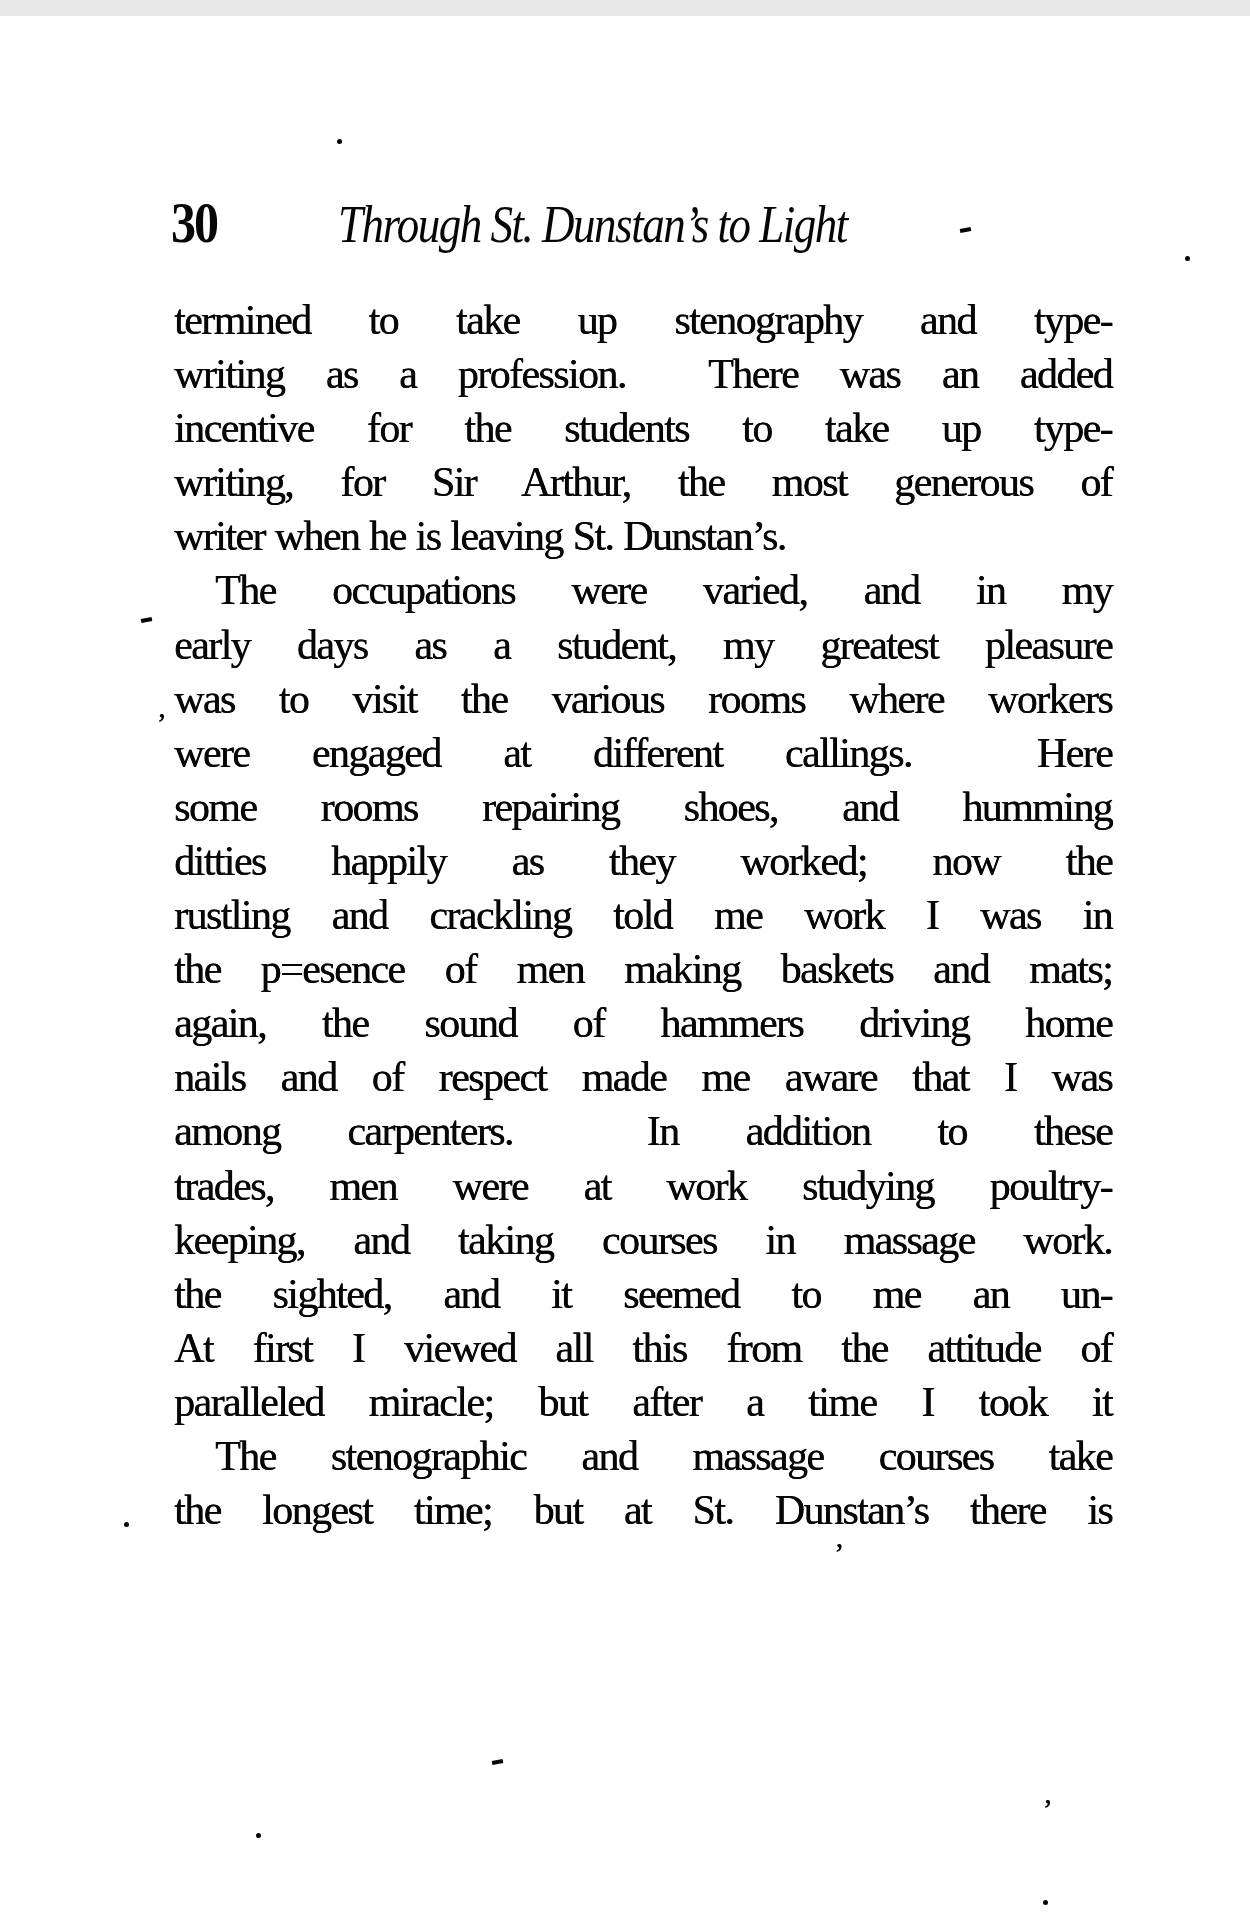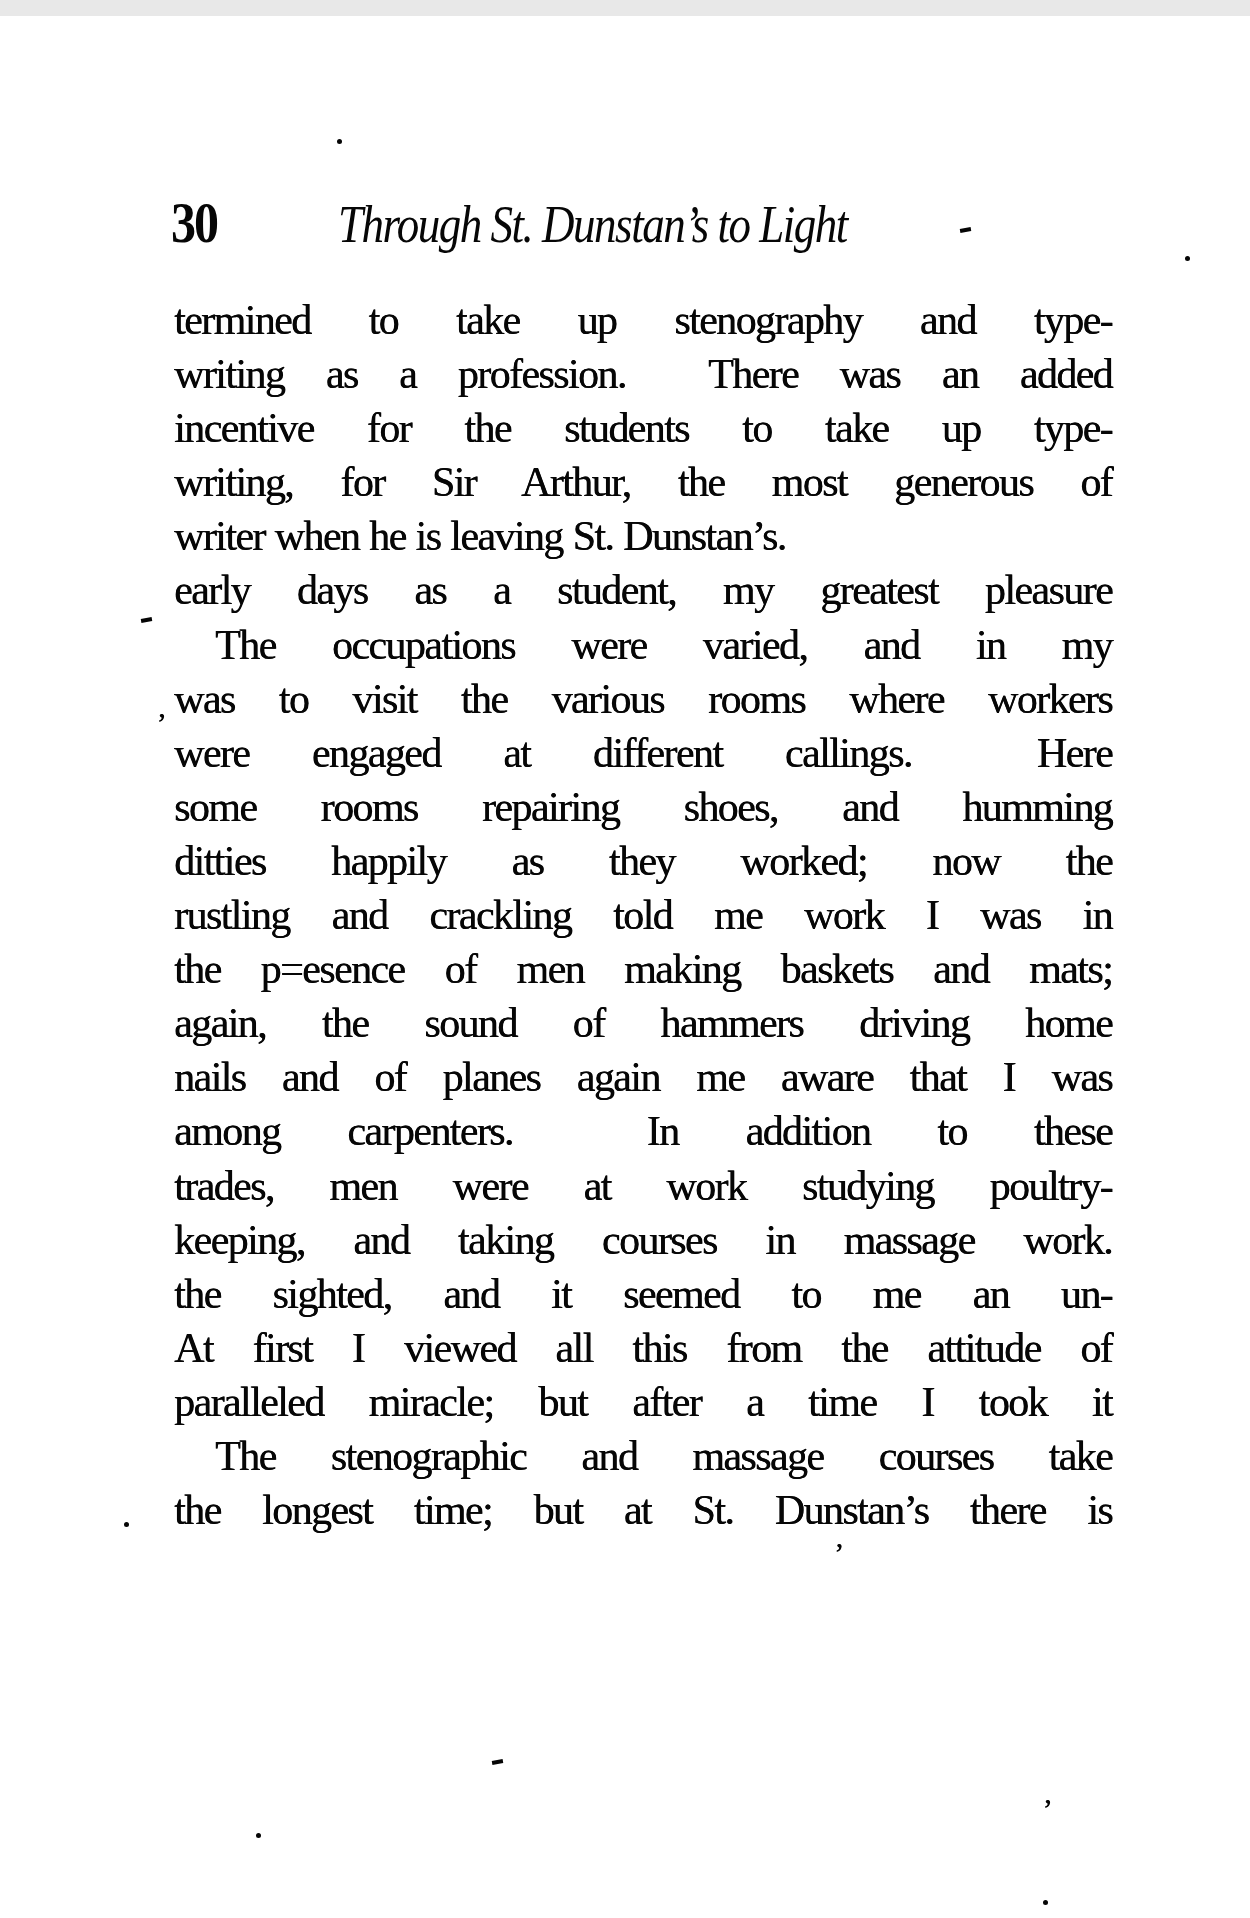--- a/index.html
+++ b/index.html
@@ -42,30 +42,30 @@
     <span class="pagenum">30</span>
     <span class="runtitle">Through St. Dunstan’s to Light</span>
   </div>
 
   <div class="bodytext">
       <div class="line">termined to take up stenography and type-</div>
       <div class="line">writing as a profession.&nbsp; There was an added</div>
       <div class="line">incentive for the students to take up type-</div>
       <div class="line">writing, for Sir Arthur, the most generous of</div>
       <div class="line nojust">writer when he is leaving St. Dunstan’s.</div>
+      <div class="line indent">The occupations were varied, and in my</div>
       <div class="line">early days as a student, my greatest pleasure</div>
-      <div class="line indent">The occupations were varied, and in my</div>
       <div class="line">was to visit the various rooms where workers</div>
       <div class="line">were engaged at different callings.&nbsp; Here</div>
       <div class="line">some rooms repairing shoes, and humming</div>
       <div class="line">ditties happily as they worked; now the</div>
       <div class="line">rustling and crackling told me work I was in</div>
       <div class="line">the p=esence of men making baskets and mats;</div>
       <div class="line">again, the sound of hammers driving home</div>
-      <div class="line">nails and of planes again me aware that I was</div>
+      <div class="line">nails and of respect made me aware that I was</div>
       <div class="line">among carpenters.&nbsp; In addition to these</div>
       <div class="line">trades, men were at work studying poultry-</div>
       <div class="line">keeping, and taking courses in massage work.</div>
       <div class="line">the sighted, and it seemed to me an un-</div>
       <div class="line">At first I viewed all this from the attitude of</div>
       <div class="line">paralleled miracle; but after a time I took it</div>
       <div class="line indent">The stenographic and massage courses take</div>
       <div class="line">the longest time; but at St. Dunstan’s there is</div>
     </div>
 

